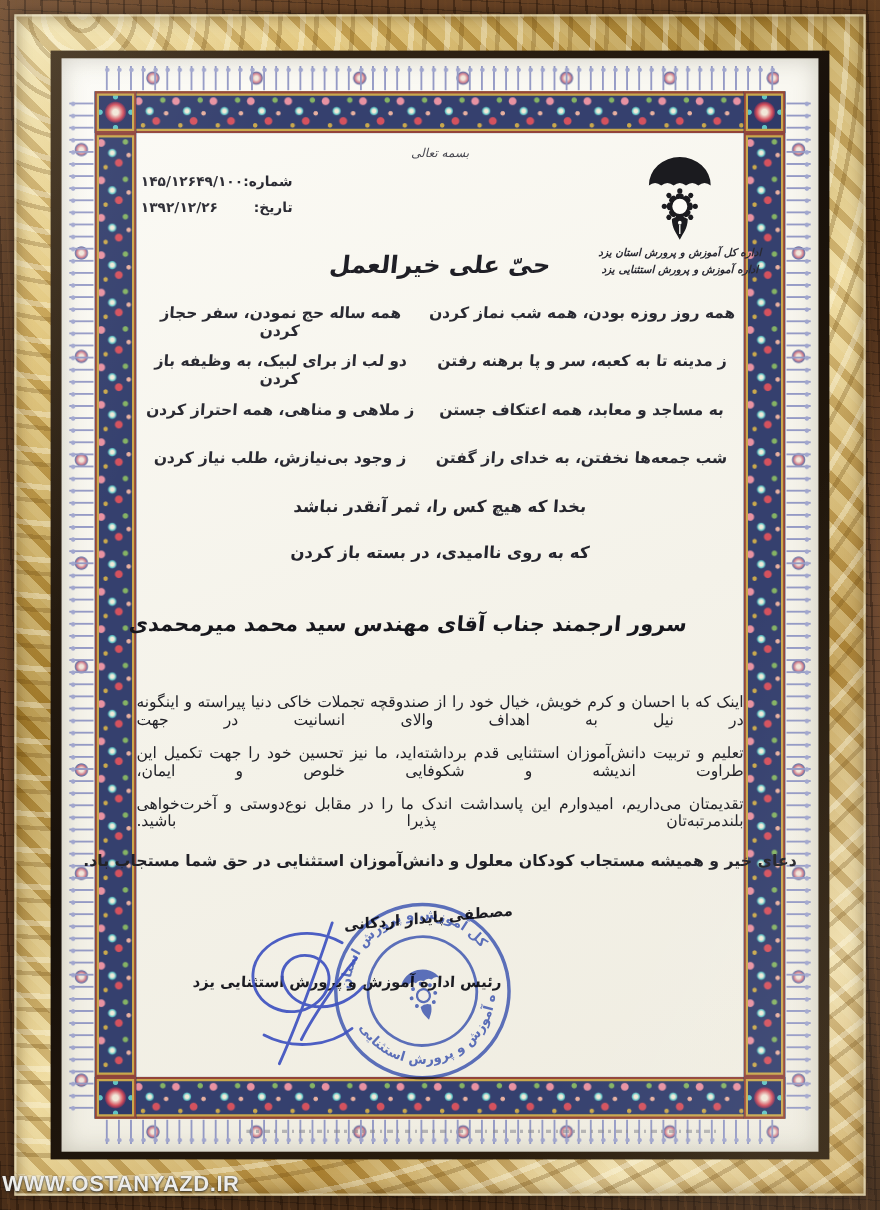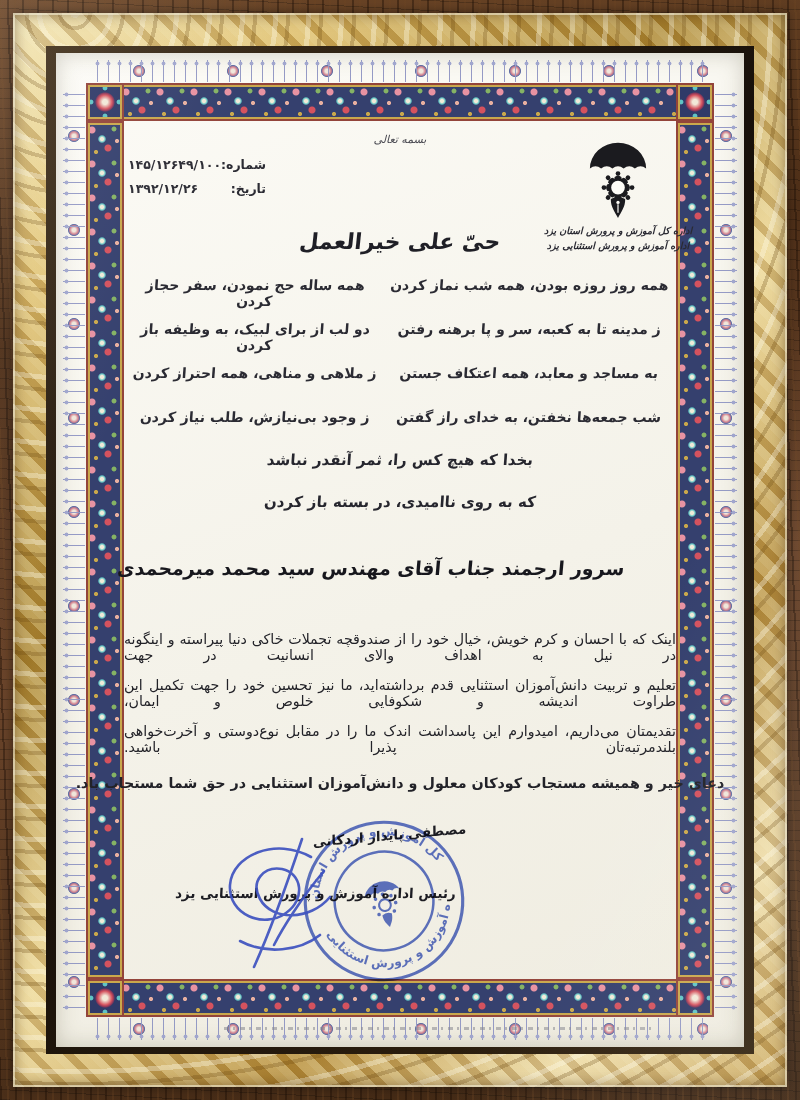--- a/index.html
+++ b/index.html
@@ -241,13 +241,14 @@
         <path d="M96 6 C84 42 66 94 48 134"></path>
         <path d="M118 38 C96 64 76 96 68 112"></path>
         <path d="M34 108 C60 122 94 118 114 102"></path>
       </g>
     </svg>
 
     <div class="abs fineprint"></div>
   </div>
 
   <div class="glare"></div>
+  <div class="watermark">WWW.OSTANYAZD.IR</div>
 </div>
 
 </body></html>

